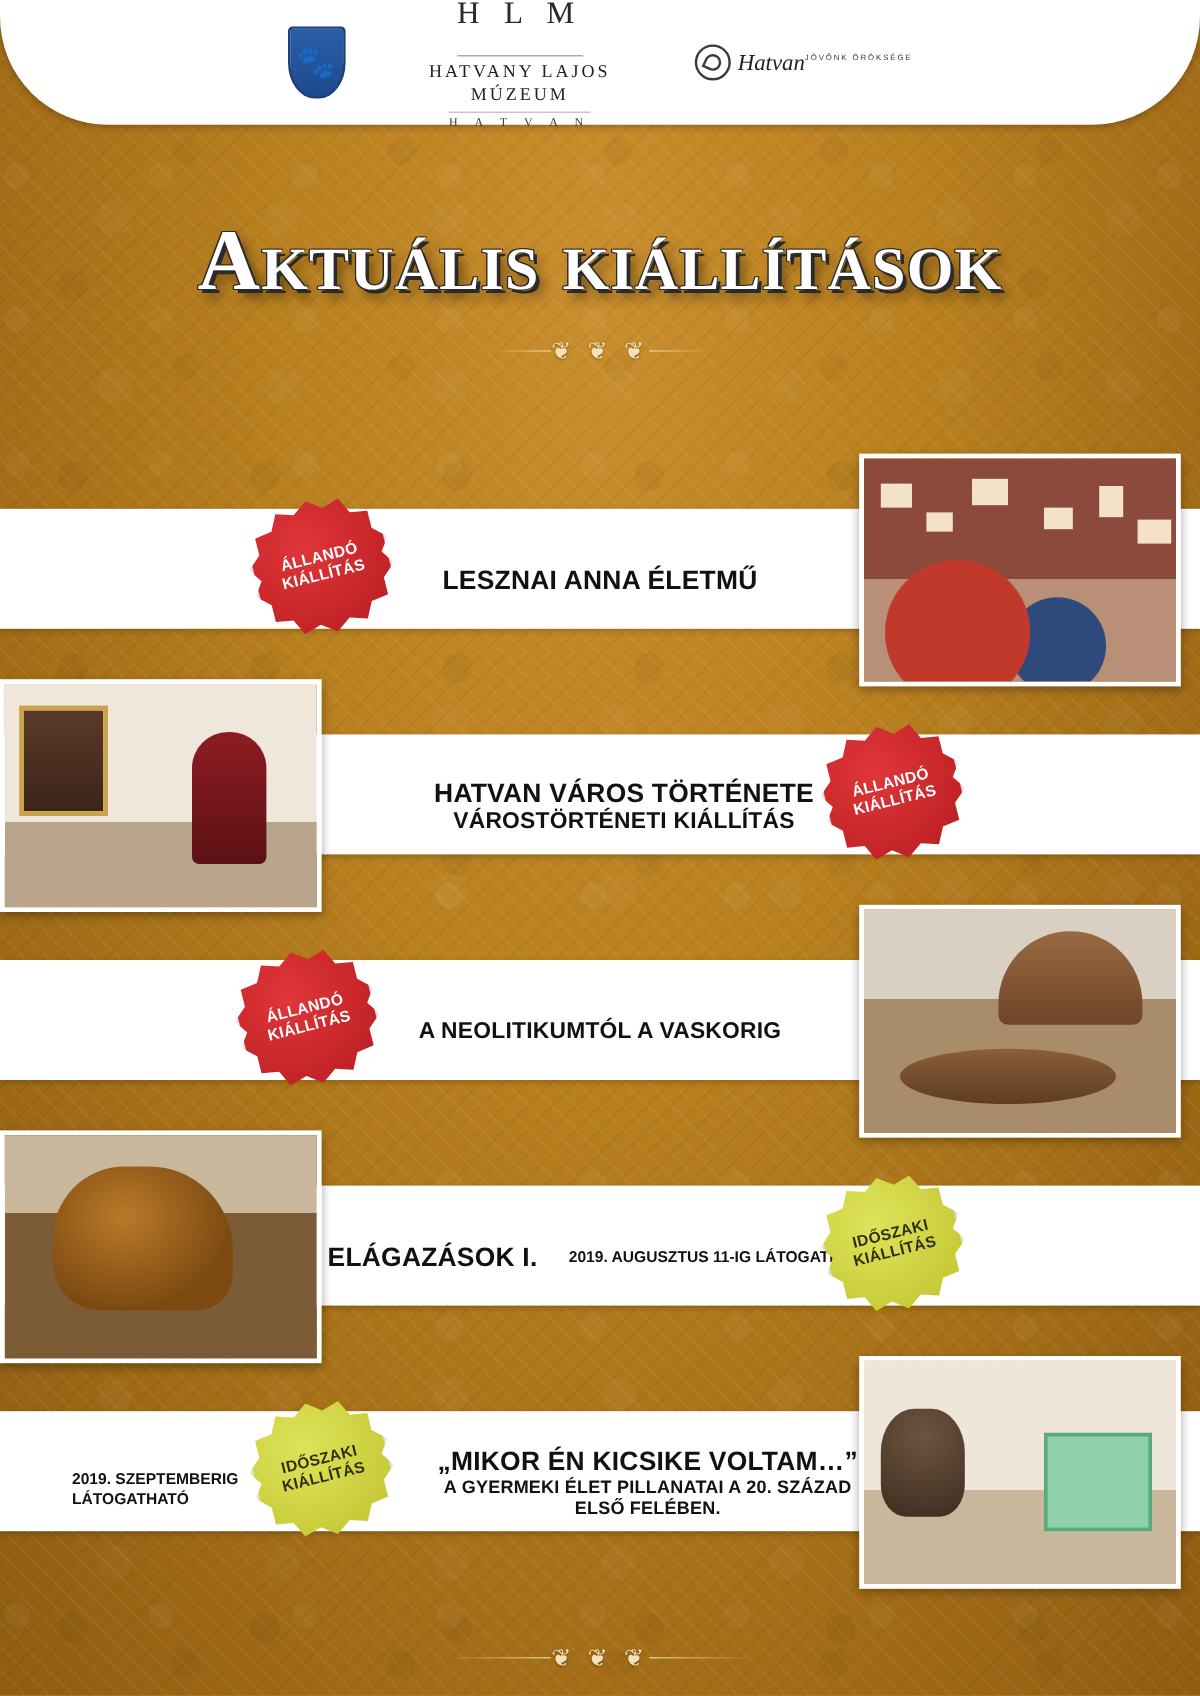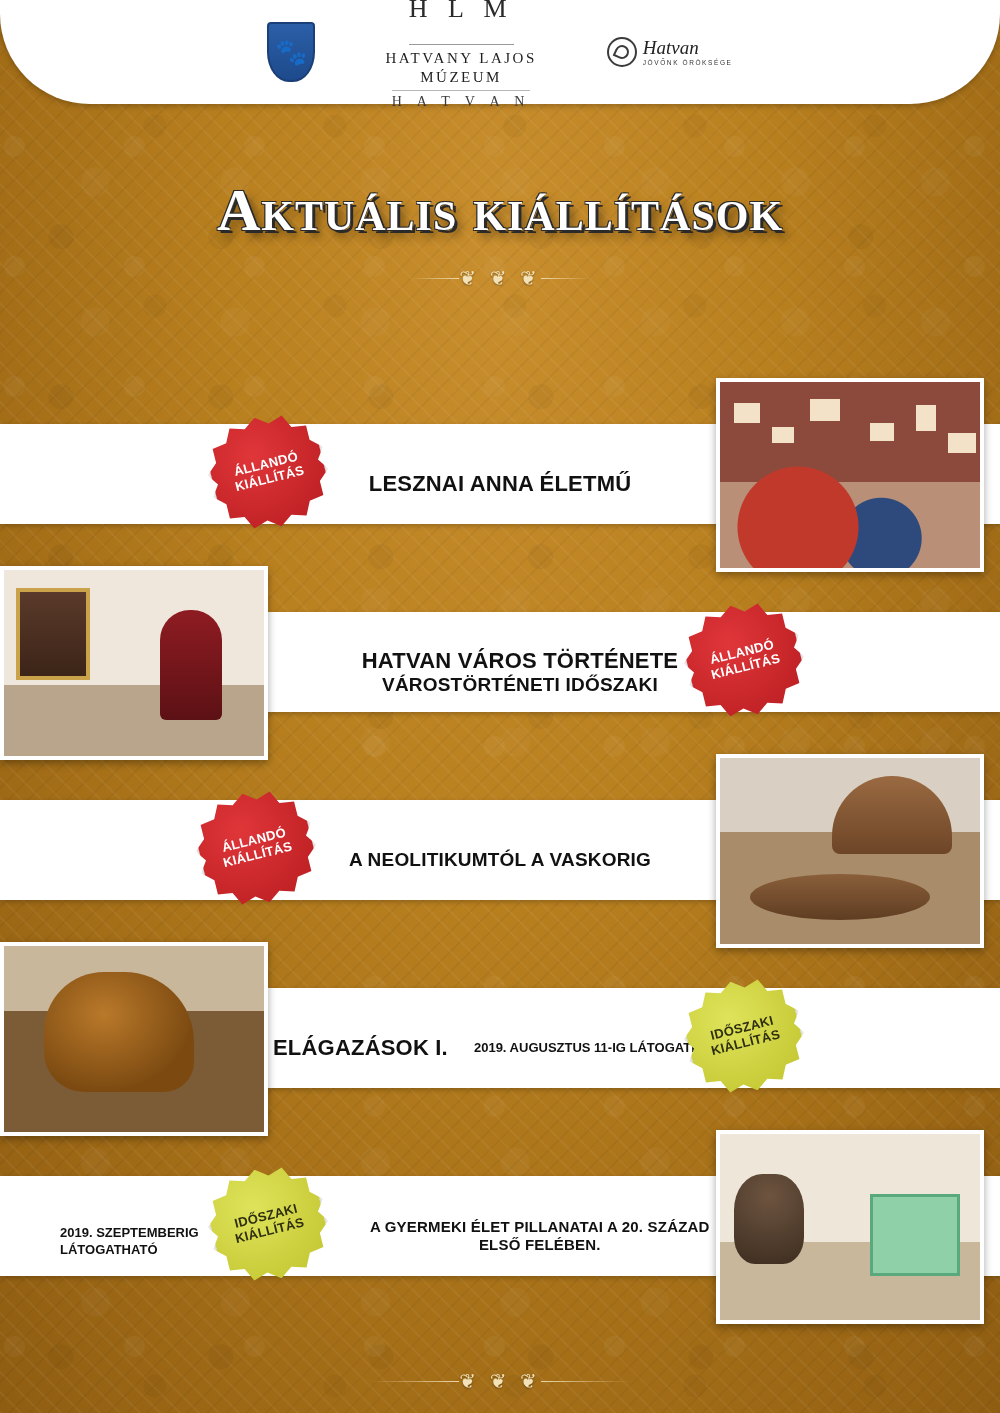--- a/index.html
+++ b/index.html
@@ -62,44 +62,44 @@
     font-family:"Liberation Serif", serif;
     font-size:26px; letter-spacing:7px; color:#2a2a2a;
     border-bottom:1px solid #9a9a9a; padding-bottom:20px; margin-bottom:4px;
   }
   .hlm-name{
     font-family:"Liberation Serif", serif;
     font-size:15px; letter-spacing:2.5px; color:#1f1f1f; text-align:center; line-height:1.25;
   }
   .hlm-city{
     font-family:"Liberation Serif", serif;
-    font-size:14px; letter-spacing:6px; color:#3a3a3a; margin-top:4px;
+    font-size:10px; letter-spacing:6px; color:#3a3a3a; margin-top:4px;
     border-top:1px solid #b8b8b8; padding-top:3px;
   }
   .hatvan-logo{ display:flex; align-items:center; gap:6px; }
   .hatvan-swirl{
     width:26px;height:26px;border:2px solid #3b3b3b;border-radius:50%;
     position:relative;
   }
   .hatvan-swirl::after{
     content:""; position:absolute; left:6px; top:6px; width:10px;height:10px;
     border:2px solid #3b3b3b; border-radius:50% 50% 50% 0; transform:rotate(25deg);
   }
-  .hatvan-txt{ display:flex; flex-direction:column; }
+  .hatvan-txt{ display:flex; flex-direction:row; }
   .hatvan-word{ font-family:"Liberation Serif", serif; font-style:italic; font-size:19px; color:#222; line-height:1; }
   .hatvan-sub{ font-size:6.5px; letter-spacing:1.6px; color:#333; margin-top:2px; }
 
   
   .title-wrap{
     position:absolute; top:176px; left:0; width:1000px; text-align:center; z-index:5;
   }
   .title{
     font-family:"Liberation Serif", serif;
     font-weight:bold;
-    font-size:60px;
+    font-size:72px;
     letter-spacing:1px;
     color:#ffffff;
     margin:0;
     text-shadow:
       3px 3px 0 #2a2a2a,
       -1px -1px 0 #2a2a2a,
       1px -1px 0 #2a2a2a,
       -1px 1px 0 #2a2a2a,
       6px 7px 10px rgba(0,0,0,.45);
     font-variant:small-caps;
@@ -311,21 +311,21 @@
     </div>
 
     <div class="row">
       <div class="band"></div>
       <div class="photo left">
           <div class="p-hall"></div>
         </div>
       <div class="band-inner">
         <div class="ex-title" style="margin-left:40px;">
           <span>HATVAN VÁROS TÖRTÉNETE</span>
-          <span class="sub">VÁROSTÖRTÉNETI  IDŐSZAKI</span>
+          <span class="sub">VÁROSTÖRTÉNETI  KIÁLLÍTÁS</span>
         </div>
       </div>
       <div class="badge permanent" style="right:200px;">
         <span>ÁLLANDÓ</span>
         <span>KIÁLLÍTÁS</span>
       </div>
     </div>
 
     <div class="row">
       <div class="band"></div>
@@ -362,20 +362,21 @@
 
     <div class="row">
       <div class="band"></div>
       <div class="photo right">
           <div class="p-toys"></div>
         </div>
       <div class="band-inner" style="padding:0 280px 0 60px;">
         <div class="rowflex">
           <div class="ex-date" style="margin-left:0;margin-right:14px;margin-top:11px;">2019. SZEPTEMBERIG LÁTOGATHATÓ</div>
           <div class="ex-title" style="margin-left:90px;">
+            <span>„MIKOR ÉN KICSIKE VOLTAM…”</span>
             <span class="sub" style="font-size:15px;">A GYERMEKI ÉLET PILLANATAI A 20. SZÁZAD ELSŐ FELÉBEN.</span>
           </div>
         </div>
       </div>
       <div class="badge temporary" style="left:212px;">
         <span>IDŐSZAKI</span>
         <span>KIÁLLÍTÁS</span>
       </div>
     </div>
 

